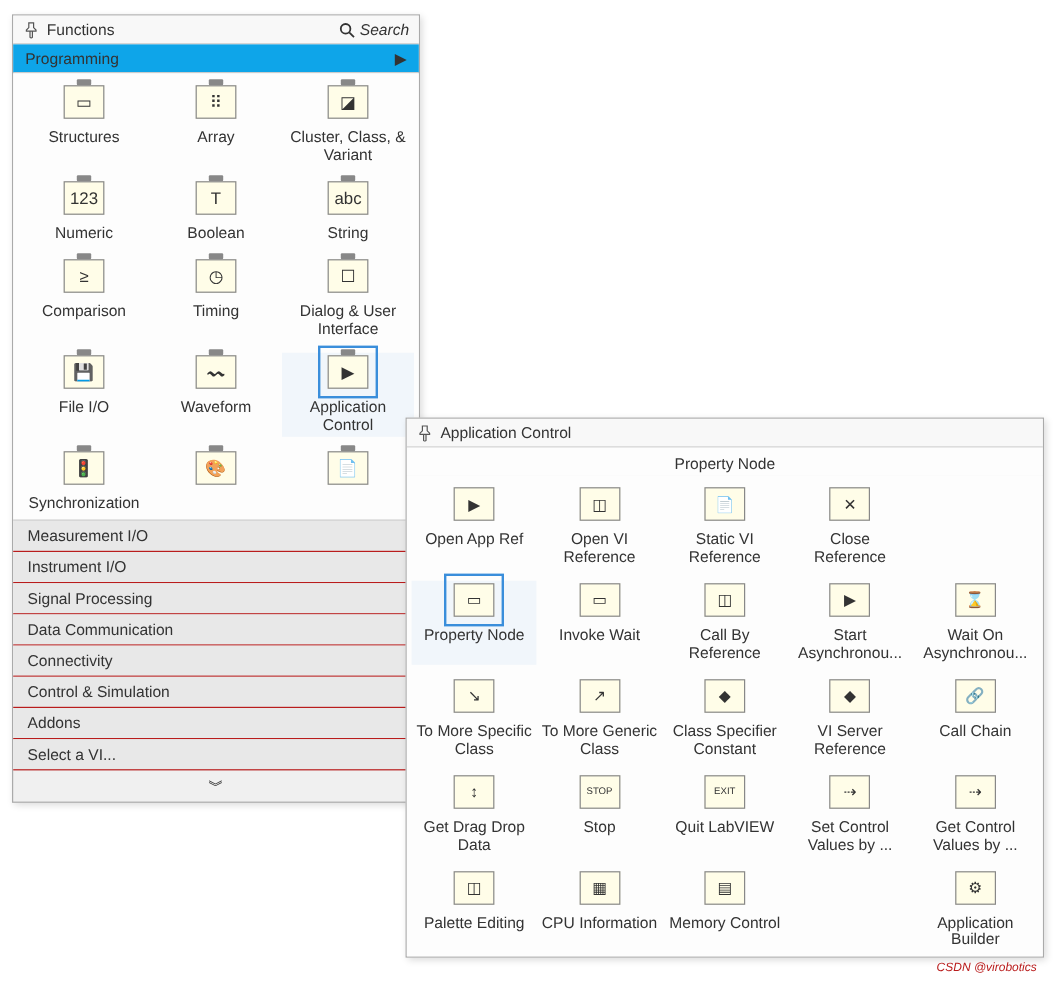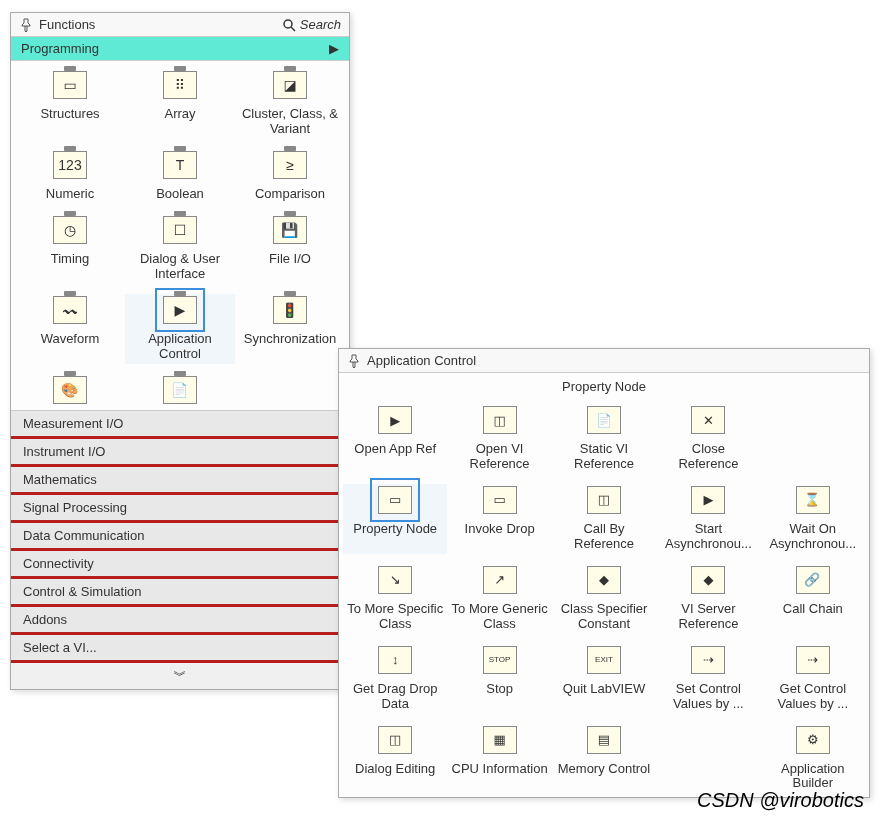--- a/index.html
+++ b/index.html
@@ -26,21 +26,21 @@
     align-items: center;
     padding: 4px 8px;
     background: #f8f8f8;
     border-bottom: 1px solid #ccc;
     gap: 6px;
   }
   .titlebar .spacer { flex: 1; }
   .search-btn { display: flex; align-items: center; gap: 4px; cursor: pointer; font-style: italic; }
   .catbar {
     padding: 4px 10px;
-    background: #5eead4;
+    background: #0ea5e9;
     border-bottom: 1px solid #ccc;
     display: flex;
     align-items: center;
   }
   .catbar .spacer { flex: 1; }
   .grid {
     display: grid;
     grid-template-columns: repeat(3, 1fr);
     padding: 8px 4px 4px;
     background: #fdfdfd;
@@ -71,31 +71,31 @@
   .item.selected { background: rgba(58,142,219,0.06);}
   .item-label { margin-top: 8px; line-height: 1.15; min-height: 14px;}
   .folder-tab {
     position: absolute;
     top: -6px; left: 50%; transform: translateX(-50%);
     width: 12px; height: 5px; background: #888; border-radius: 1px;
   }
   .catlist { background: #eee; border-top: 1px solid #ccc;}
   .catrow {
     padding: 5px 12px;
-    border-bottom: 3px solid #b91c1c;
+    border-bottom: 1px solid #b91c1c;
     cursor: pointer;
     background: #e8e8e8;
   }
   .expand-row { text-align: center; padding: 4px; cursor: pointer;}
   .sub .heading { text-align: center; padding: 6px 0 2px; background: #fdfdfd; }
   .watermark {
     position: absolute;
     right: 18px; bottom: 10px;
-    color: #000000;
-    font-size: 20px;
+    color: #b91c1c;
+    font-size: 10px;
     font-style: italic;
     pointer-events: none;
   }
   svg { display: block; }
 </style>
 </head>
 <body>
 
 <div class="palette main">
   <div class="titlebar">
@@ -153,20 +153,27 @@
       <div class="item">
         <div class="icon-box">
           <div class="folder-tab"></div>
           <span>T</span>
         </div>
         <div class="item-label">Boolean</div>
       </div>
       <div class="item">
         <div class="icon-box">
           <div class="folder-tab"></div>
+          <span>abc</span>
+        </div>
+        <div class="item-label">String</div>
+      </div>
+      <div class="item">
+        <div class="icon-box">
+          <div class="folder-tab"></div>
           <span>≥</span>
         </div>
         <div class="item-label">Comparison</div>
       </div>
       <div class="item">
         <div class="icon-box">
           <div class="folder-tab"></div>
           <span>◷</span>
         </div>
         <div class="item-label">Timing</div>
@@ -215,21 +222,20 @@
       <div class="item">
         <div class="icon-box">
           <div class="folder-tab"></div>
           <span>📄</span>
         </div>
       </div>
     </div>
   <div class="catlist" id="cat-list">
       <div class="catrow">Measurement I/O</div>
       <div class="catrow">Instrument I/O</div>
-      <div class="catrow">Mathematics</div>
       <div class="catrow">Signal Processing</div>
       <div class="catrow">Data Communication</div>
       <div class="catrow">Connectivity</div>
       <div class="catrow">Control &amp; Simulation</div>
       <div class="catrow">Addons</div>
       <div class="catrow">Select a VI...</div>
     </div>
   <div class="expand-row">
     <span>︾</span>
   </div>
@@ -274,21 +280,21 @@
       <div class="item selected">
         <div class="icon-box">
           <span style="font-size:13px">▭</span>
         </div>
         <div class="item-label">Property Node</div>
       </div>
       <div class="item">
         <div class="icon-box">
           <span style="font-size:13px">▭</span>
         </div>
-        <div class="item-label">Invoke Drop</div>
+        <div class="item-label">Invoke Wait</div>
       </div>
       <div class="item">
         <div class="icon-box">
           <span style="font-size:13px">◫</span>
         </div>
         <div class="item-label">Call By Reference</div>
       </div>
       <div class="item">
         <div class="icon-box">
           <span style="font-size:13px">▶</span>
@@ -358,21 +364,21 @@
       <div class="item">
         <div class="icon-box">
           <span style="font-size:13px">⇢</span>
         </div>
         <div class="item-label">Get Control Values by ...</div>
       </div>
       <div class="item">
         <div class="icon-box">
           <span style="font-size:13px">◫</span>
         </div>
-        <div class="item-label">Dialog Editing</div>
+        <div class="item-label">Palette Editing</div>
       </div>
       <div class="item">
         <div class="icon-box">
           <span style="font-size:13px">▦</span>
         </div>
         <div class="item-label">CPU Information</div>
       </div>
       <div class="item">
         <div class="icon-box">
           <span style="font-size:13px">▤</span>

